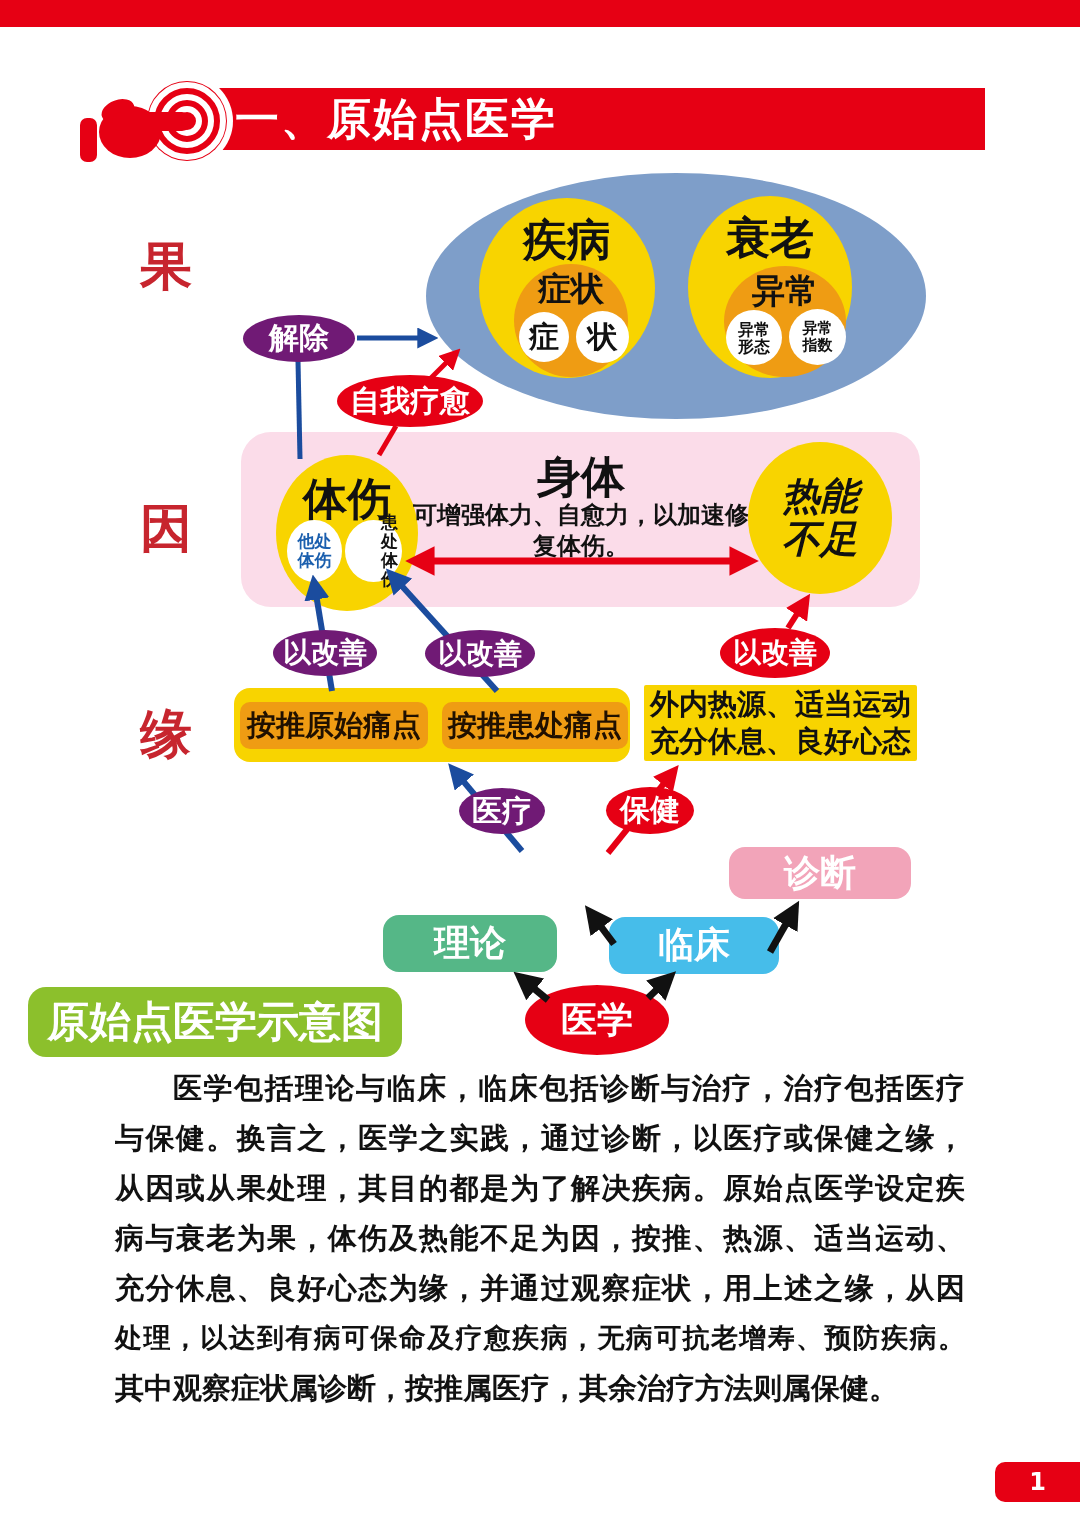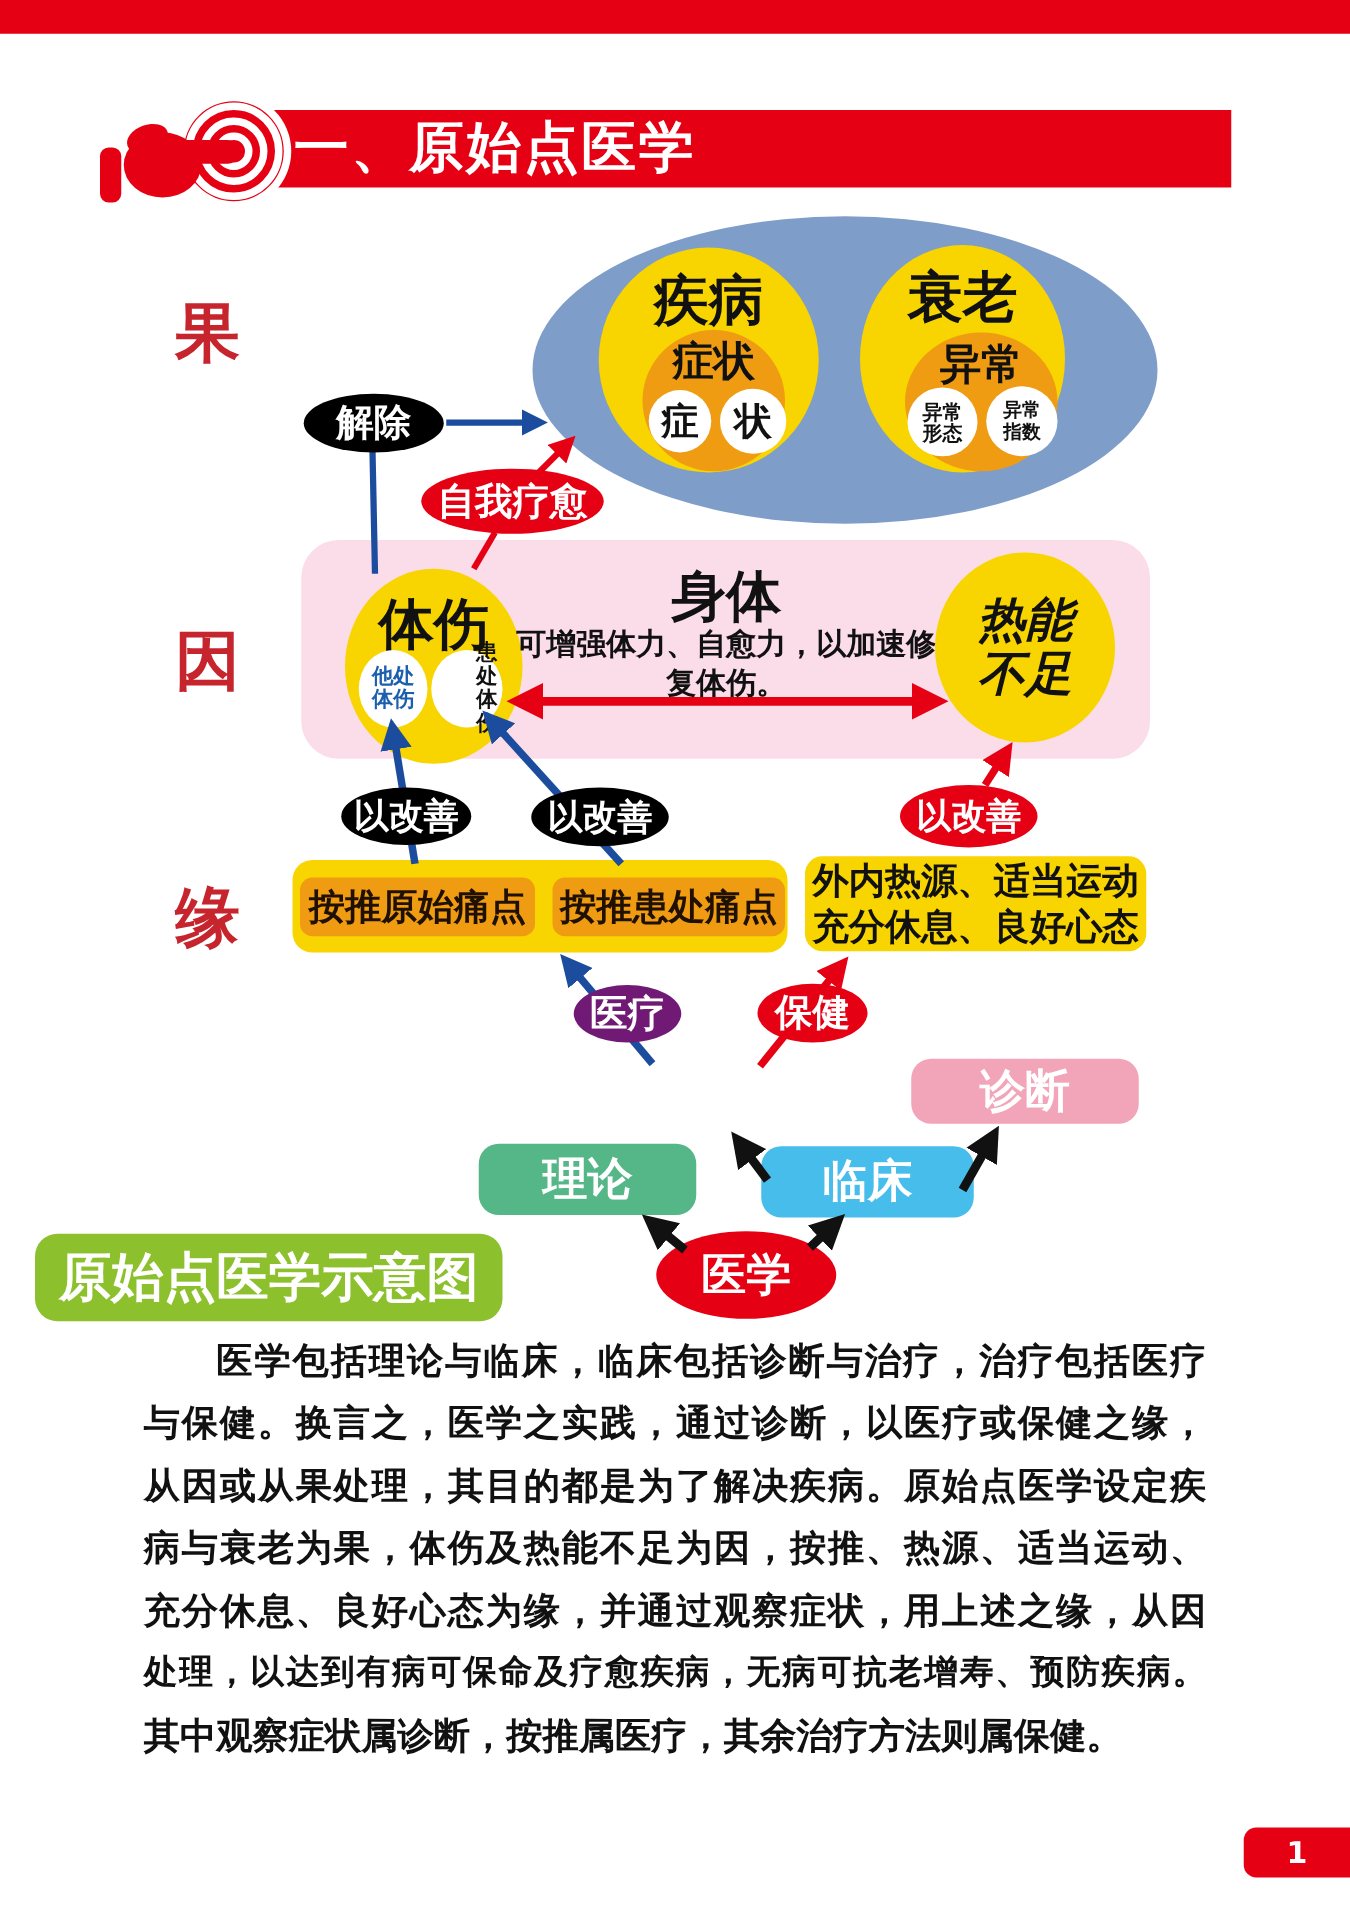--- a/index.html
+++ b/index.html
@@ -20,21 +20,21 @@
 
   .big-ellipse{left:426px;top:173px;width:500px;height:246px;background:#7e9ec9;}
   .yellow{background:#f8d400;}
   .orange{background:#ef9c13;}
   .white-leaf{background:#ffffff;}
   .node-title{font-weight:bold;color:#111111;}
 
   .pink-panel{left:241px;top:432px;width:679px;height:175px;background:#fbdce9;border-radius:30px;}
 
   .label-ellipse{color:#ffffff;font-weight:bold;}
-  .blue-el{background:#000000;}
+  .blue-el{background:#701a75;}
   .red-el{background:#e60014;}
 
   .ybox{background:#f8d400;border-radius:16px;}
   .obox{background:#ef9c13;border-radius:10px;}
   .press-text{font-size:29px;font-weight:bold;color:#201000;white-space:nowrap;}
   .methods-text{font-size:29px;font-weight:bold;color:#111111;line-height:37px;white-space:nowrap;}
 
   .stage-box{border-radius:16px;color:#ffffff;font-size:36px;font-weight:bold;}
   .treat{background:#a9c94e;}
   .diag{background:#f2a4b9;}
@@ -131,21 +131,21 @@
     <span class="node-title" style="font-size:38px;line-height:43px;width:82px;">热能不足</span>
   </div>
 
   <div class="abs ybox z1" style="left:234px;top:688px;width:396px;height:74px;"></div>
   <div class="abs obox flexc z1" style="left:240px;top:702px;width:188px;height:47px;">
     <span class="press-text">按推原始痛点</span>
   </div>
   <div class="abs obox flexc z1" style="left:442px;top:702px;width:186px;height:47px;">
     <span class="press-text">按推患处痛点</span>
   </div>
-  <div class="abs ybox flexc z1" style="left:644px;top:685px;width:273px;height:76px;border-radius:14px;flex-direction:column;">
+  <div class="abs ybox flexc z1" style="left:644px;top:685px;width:273px;height:76px;border-radius:2px;flex-direction:column;">
     <span class="methods-text">外内热源、适当运动</span>
     <span class="methods-text">充分休息、良好心态</span>
   </div>
 
   <div class="abs stage-box diag flexc z1" style="left:729px;top:847px;width:182px;height:52px;">
     <span>诊断</span>
   </div>
   <div class="abs stage-box theory flexc z1" style="left:383px;top:915px;width:174px;height:57px;">
     <span>理论</span>
   </div>

